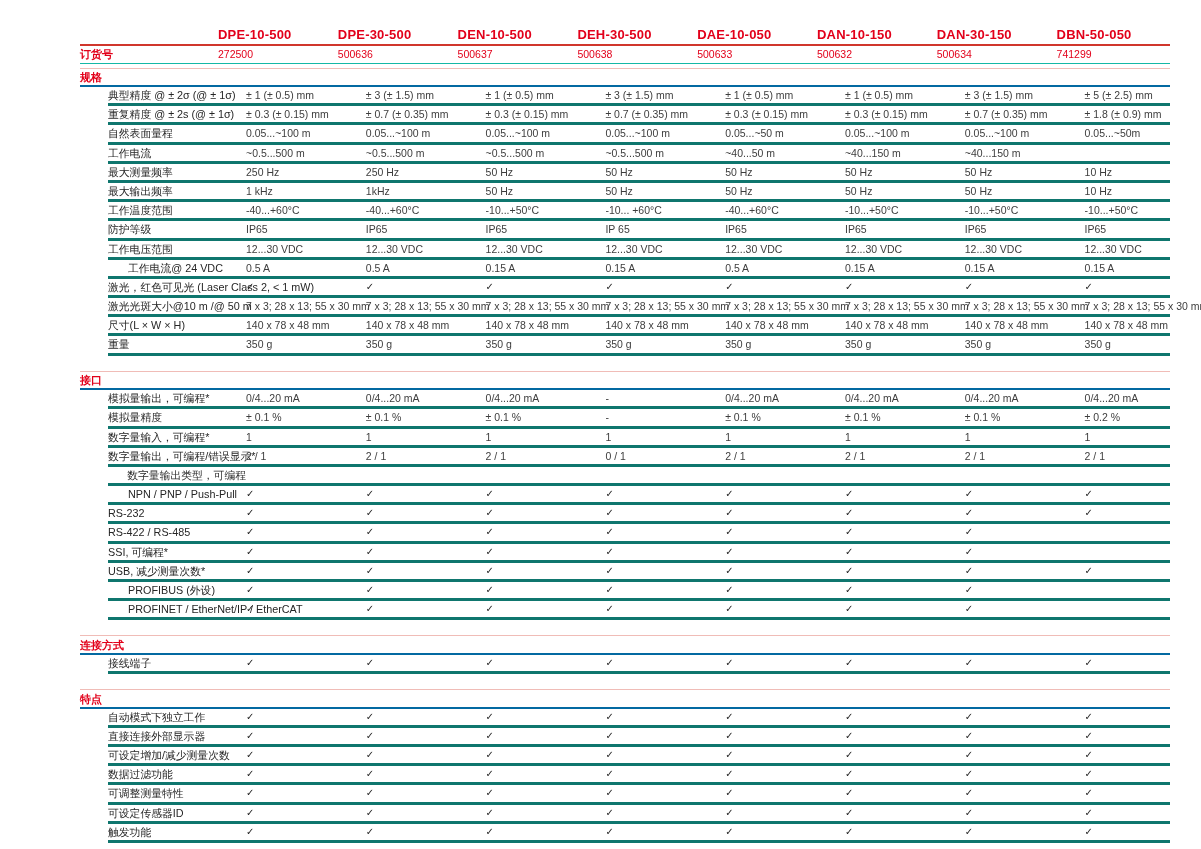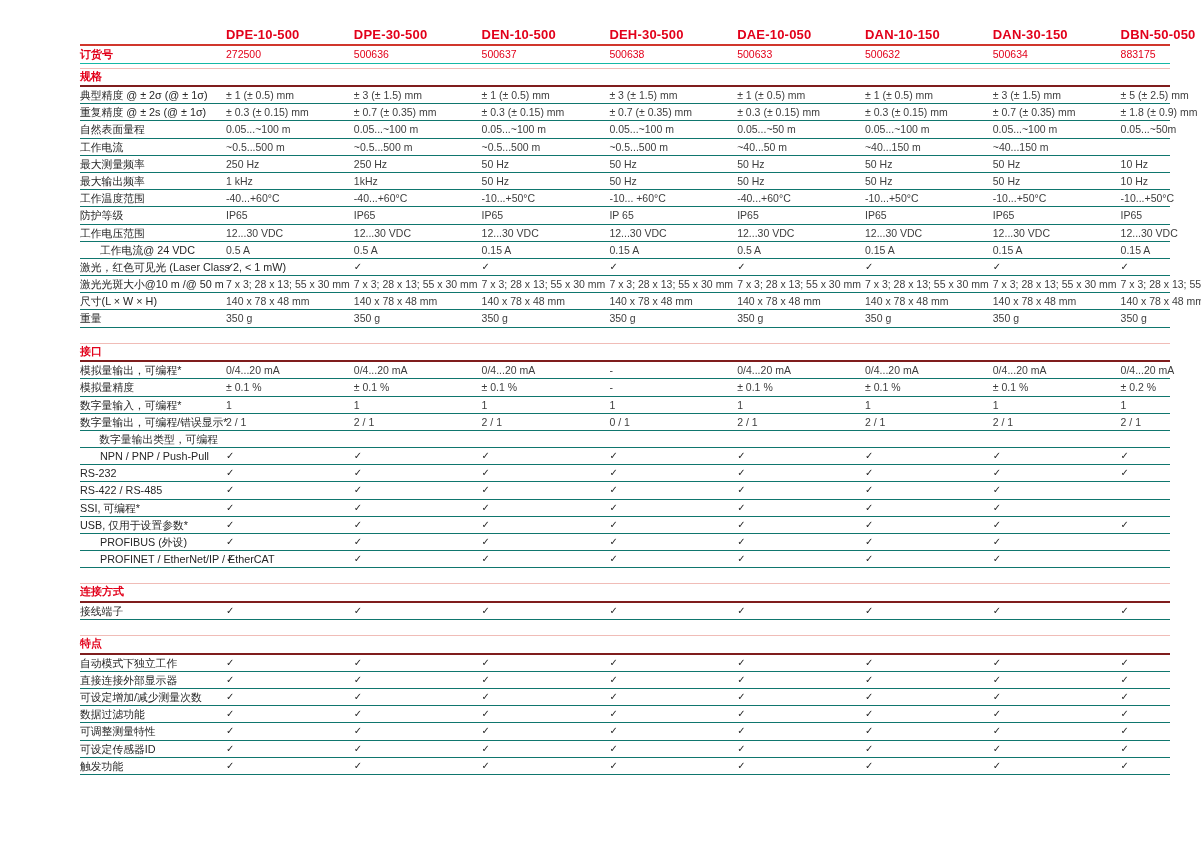--- a/index.html
+++ b/index.html
@@ -1,38 +1,38 @@
 <!DOCTYPE html>
 <html><head>
 <meta charset="utf-8">
 <style>
   html,body{margin:0;padding:0;background:#ffffff;}
   body{width:1201px;height:849px;overflow:hidden;
        font-family:"Liberation Sans",sans-serif;}
   .page{box-sizing:border-box;width:1201px;height:849px;
         padding:26px 31px 0 80px;}
   .row{display:grid;grid-template-columns:138px repeat(7,119.8px) 1fr;
-       align-items:center;height:16.2px;gap:8px;}
+       align-items:center;height:16.2px;}
   .cell{font-size:10.5px;color:#3d3d3d;white-space:nowrap;overflow:visible;
         line-height:16.2px;}
   .label-cell{font-size:10.8px;color:#262626;}
   .indent{padding-left:20px;}
   .check-cell{font-size:10px;color:#1f1f1f;}
   .product-row{height:18px;border-bottom:2px solid #d0362c;}
   .product-cell{font-size:13px;font-weight:bold;color:#e2001a;
                 letter-spacing:.2px;}
   .order-row{height:16.5px;border-bottom:1px solid #14b8a6;}
   .order-label{font-size:11px;font-weight:bold;color:#e2001a;}
   .order-no{font-size:10.5px;color:#e2001a;}
-  .data-row{border-bottom:1px solid #0f766e;}
+  .data-row{border-bottom:3px solid #0f766e;margin-left:28px;}
   .section{margin-top:15px;}
   .section.first{margin-top:4px;}
   .section-title-row{height:16.5px;border-top:1px solid #f0bcb7;
-                     border-bottom:2px solid #7f1d1d;display:flex;
-                     align-items:flex-start;}
+                     border-bottom:2px solid #0369a1;display:flex;
+                     align-items:flex-end;}
   .section-title{font-size:11px;font-weight:bold;color:#e2001a;}
   .subheader .label-cell{color:#2e2e2e;text-align:right;}
 </style>
 </head>
 <body>
 
 <div class="page">
   <div id="spec-table">
       <div class="row product-row">
         <div class="cell"></div>
@@ -47,21 +47,21 @@
       </div>
       <div class="row order-row">
         <div class="cell order-label">订货号</div>
         <div class="cell order-no">272500</div>
         <div class="cell order-no">500636</div>
         <div class="cell order-no">500637</div>
         <div class="cell order-no">500638</div>
         <div class="cell order-no">500633</div>
         <div class="cell order-no">500632</div>
         <div class="cell order-no">500634</div>
-        <div class="cell order-no">883175</div>
+        <div class="cell order-no">741299</div>
       </div>
       <div class="section first">
         <div class="section-title-row">
           <div class="section-title">规格</div>
         </div>
         <div class="row data-row">
           <div class="cell label-cell">典型精度 @ ± 2σ (@ ± 1σ)</div>
           <div class="cell">± 1 (± 0.5) mm</div>
           <div class="cell">± 3 (± 1.5) mm</div>
           <div class="cell">± 1 (± 0.5) mm</div>
@@ -312,21 +312,21 @@
           <div class="cell check-cell">✓</div>
           <div class="cell check-cell">✓</div>
           <div class="cell check-cell">✓</div>
           <div class="cell check-cell">✓</div>
           <div class="cell check-cell">✓</div>
           <div class="cell check-cell">✓</div>
           <div class="cell check-cell">✓</div>
           <div class="cell"></div>
         </div>
         <div class="row data-row">
-          <div class="cell label-cell">USB, 仅用于设置参数*</div>
+          <div class="cell label-cell">USB, 减少测量次数*</div>
           <div class="cell check-cell">✓</div>
           <div class="cell check-cell">✓</div>
           <div class="cell check-cell">✓</div>
           <div class="cell check-cell">✓</div>
           <div class="cell check-cell">✓</div>
           <div class="cell check-cell">✓</div>
           <div class="cell check-cell">✓</div>
           <div class="cell check-cell">✓</div>
         </div>
         <div class="row data-row">

